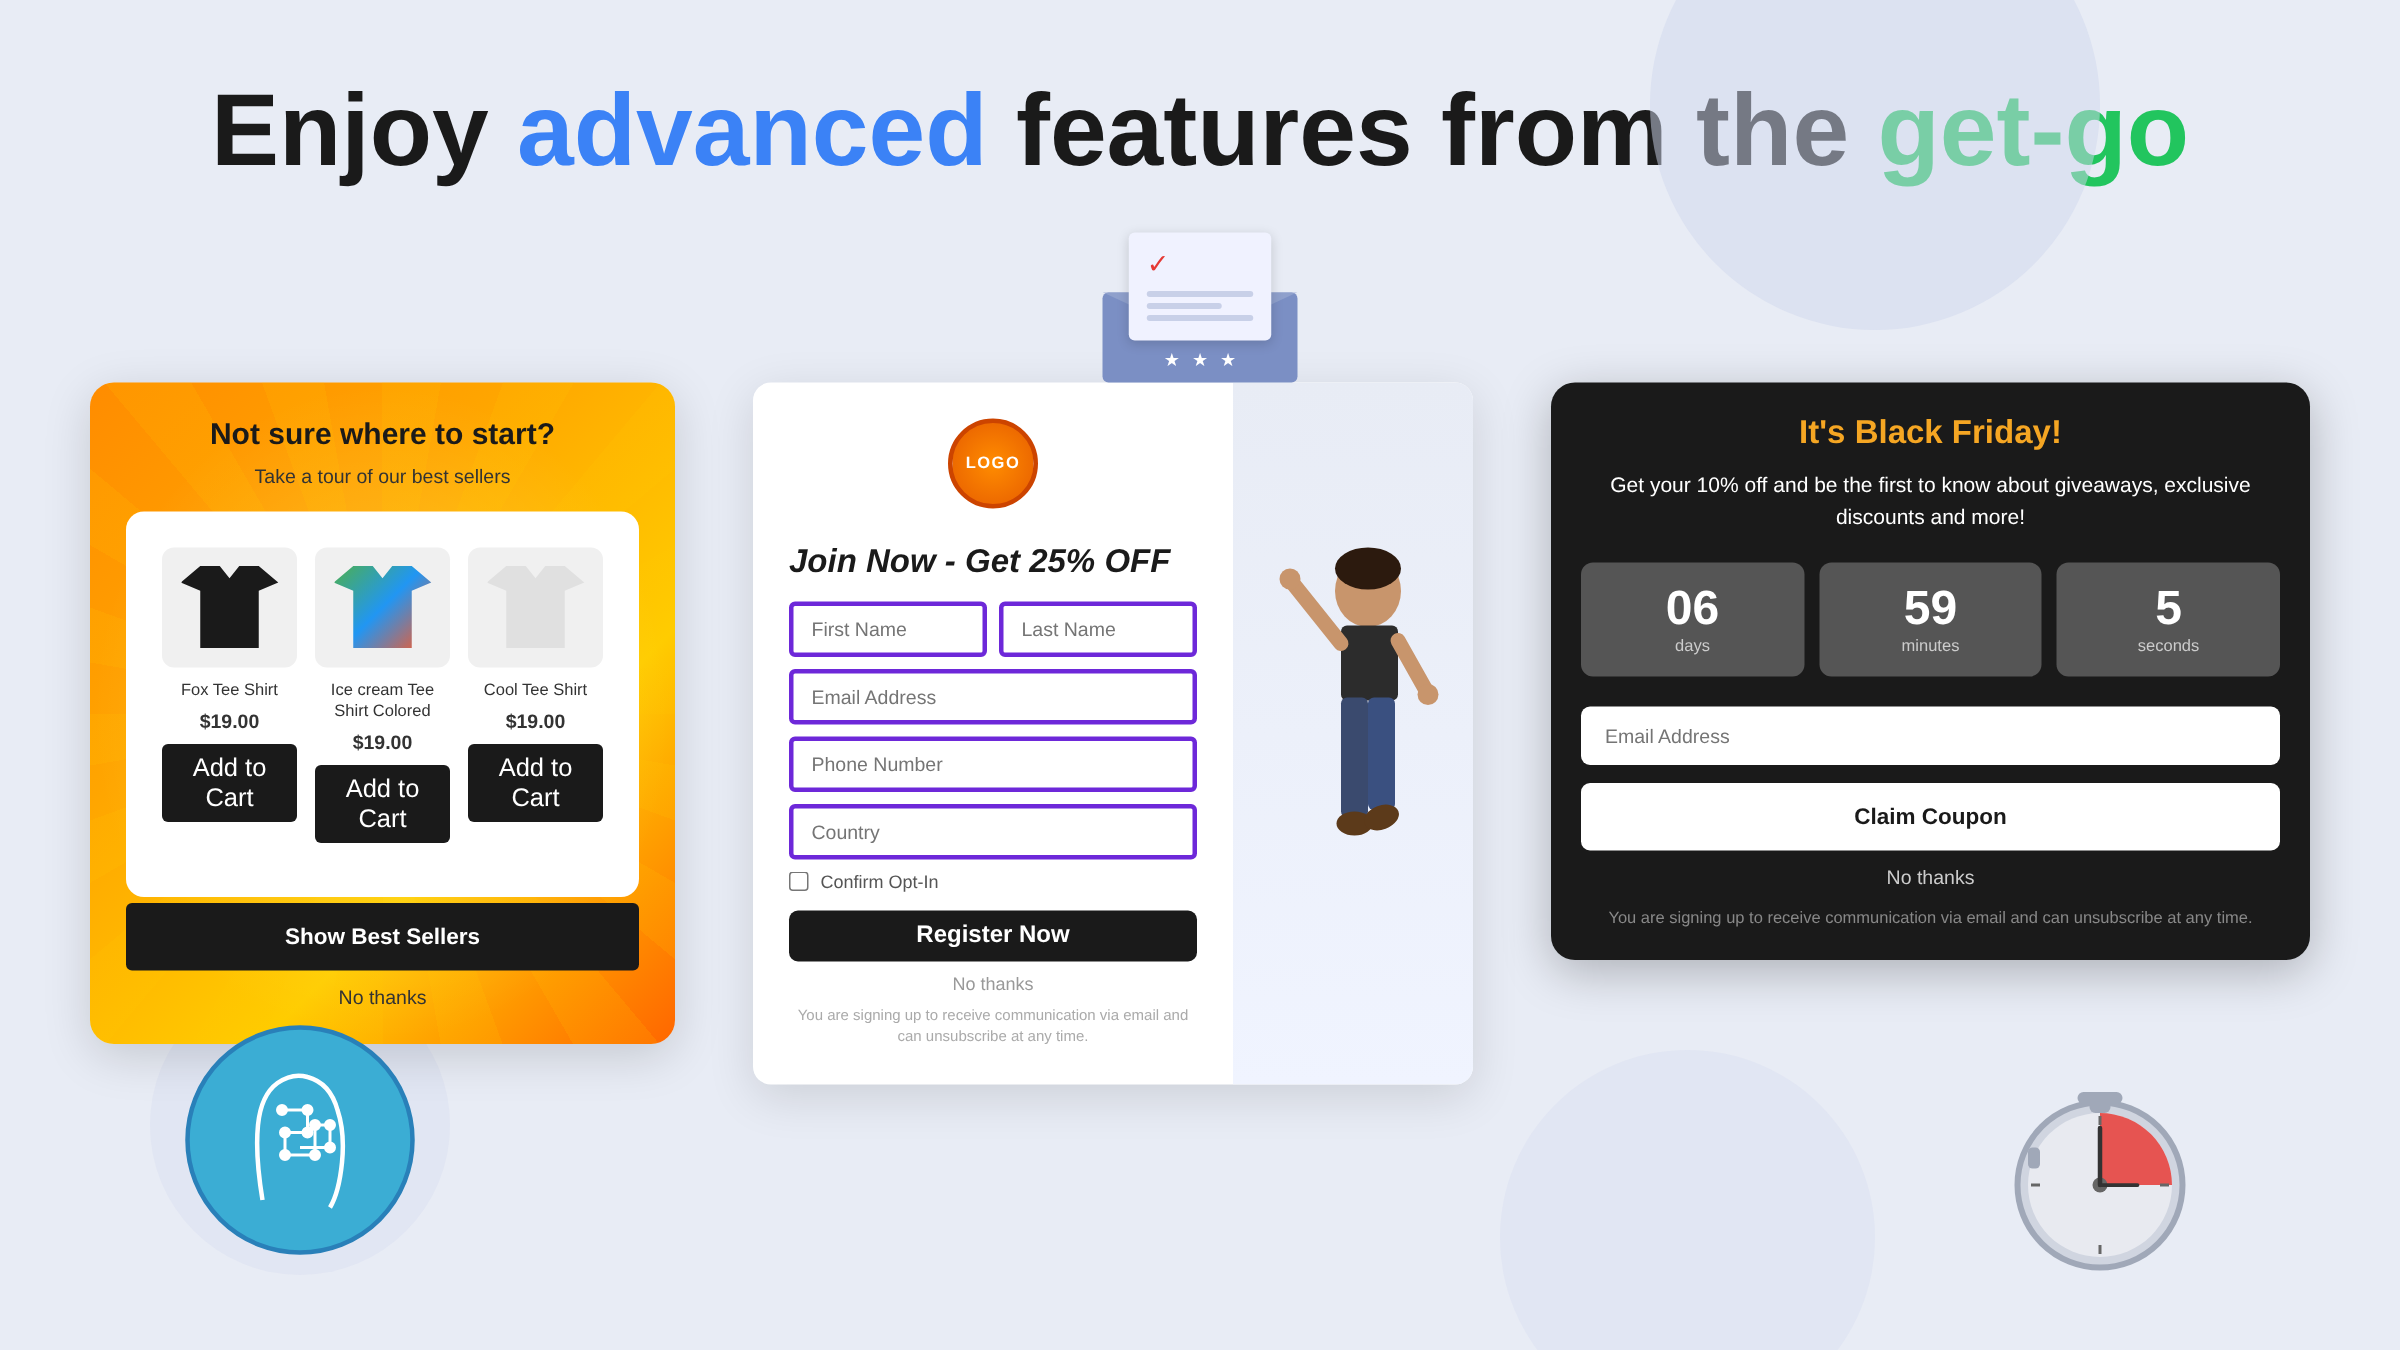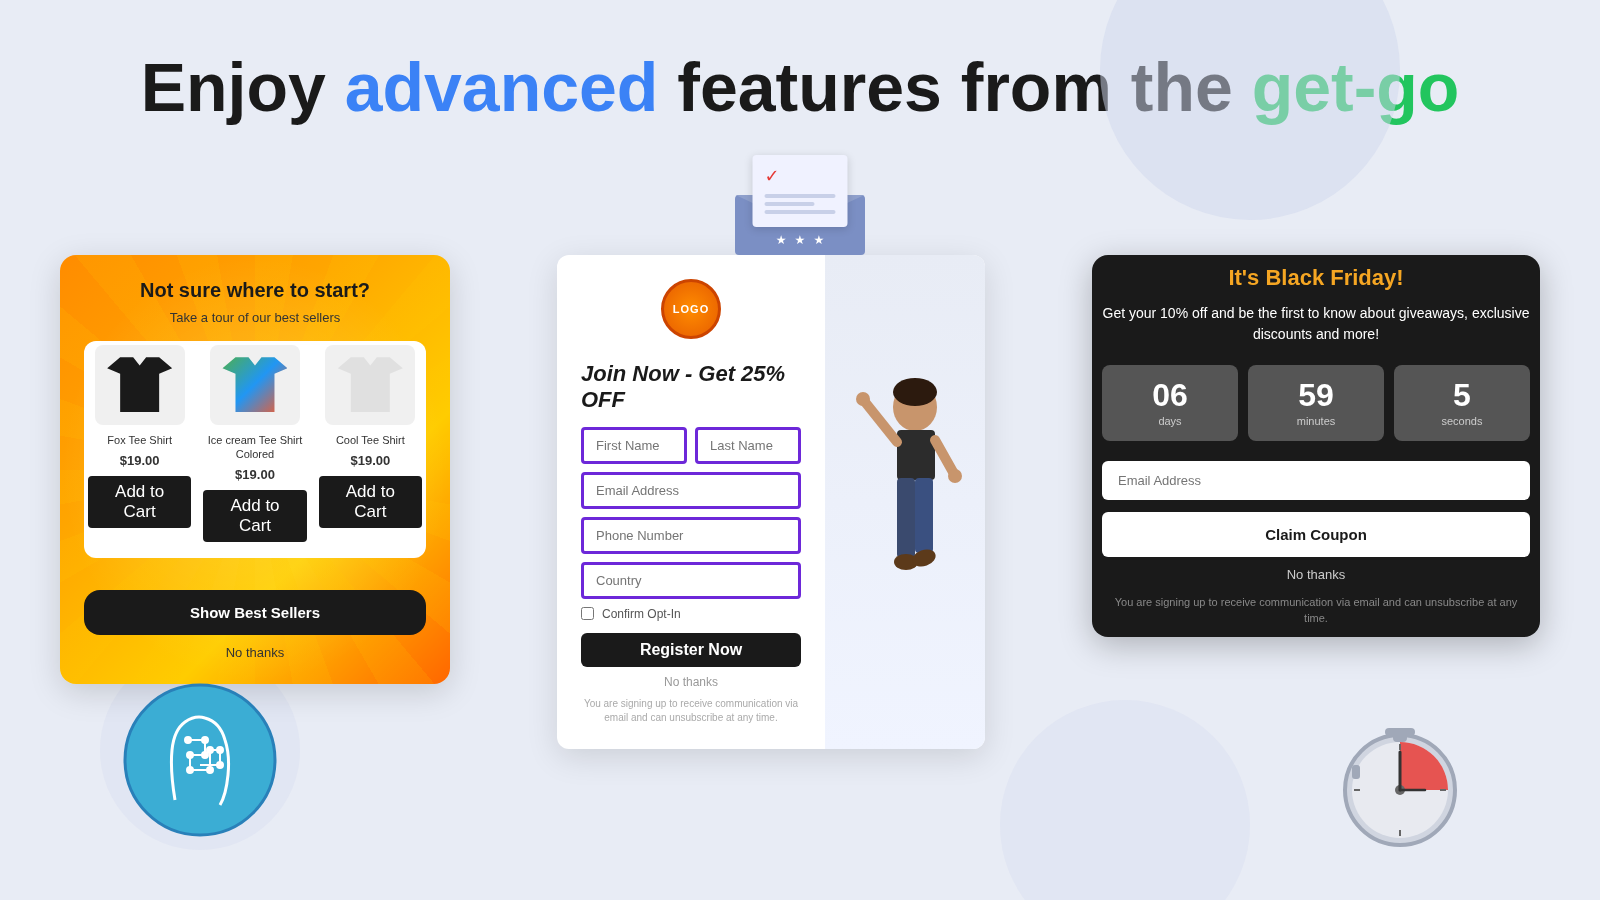--- a/index.html
+++ b/index.html
@@ -89,22 +89,22 @@
     }
     .card-left p {
       text-align: center;
       font-size: 13px;
       color: #333;
       margin-bottom: 16px;
     }
     .products-container {
       background: white;
       border-radius: 12px;
-      padding: 4px;
-      margin-bottom: 32px;
+      padding: 24px;
+      margin-bottom: 4px;
     }
     .products-grid {
       display: flex;
       gap: 12px;
       justify-content: center;
       margin-bottom: 12px;
     }
     .product-item {
       text-align: center;
       flex: 1;
@@ -157,41 +157,41 @@
       border-radius: 4px;
       padding: 6px 10px;
       font-size: 17px;
       cursor: pointer;
       width: 100%;
     }
     .btn-show-sellers {
       background: #1a1a1a;
       color: white;
       border: none;
-      border-radius: 16px;
+      border-radius: 4px;
       padding: 14px;
       font-size: 15px;
       font-weight: bold;
       cursor: pointer;
       width: 100%;
       margin-bottom: 10px;
     }
     .no-thanks-left {
       text-align: center;
       font-size: 13px;
       color: #333;
       cursor: pointer;
     }
 
     
     .signup-card {
       background: white;
       border-radius: 12px;
       padding: 0;
-      width: 428px;
+      width: 480px;
       box-shadow: 0 8px 32px rgba(0,0,0,0.12);
       overflow: hidden;
       display: flex;
     }
     .signup-form-side {
       flex: 1;
       padding: 24px;
     }
     .signup-image-side {
       width: 160px;
@@ -278,22 +278,22 @@
       font-size: 10px;
       color: #aaa;
       text-align: center;
       line-height: 1.4;
     }
 
     
     .card-right {
       background: #1a1a1a;
       border-radius: 16px;
-      padding: 10px;
-      width: 448px;
+      padding: 20px;
+      width: 506px;
       box-shadow: 0 8px 32px rgba(0,0,0,0.25);
     }
     .black-friday-title {
       color: #f5a623;
       font-size: 22px;
       font-weight: 900;
       text-align: center;
       margin-bottom: 12px;
     }
     .black-friday-subtitle {

